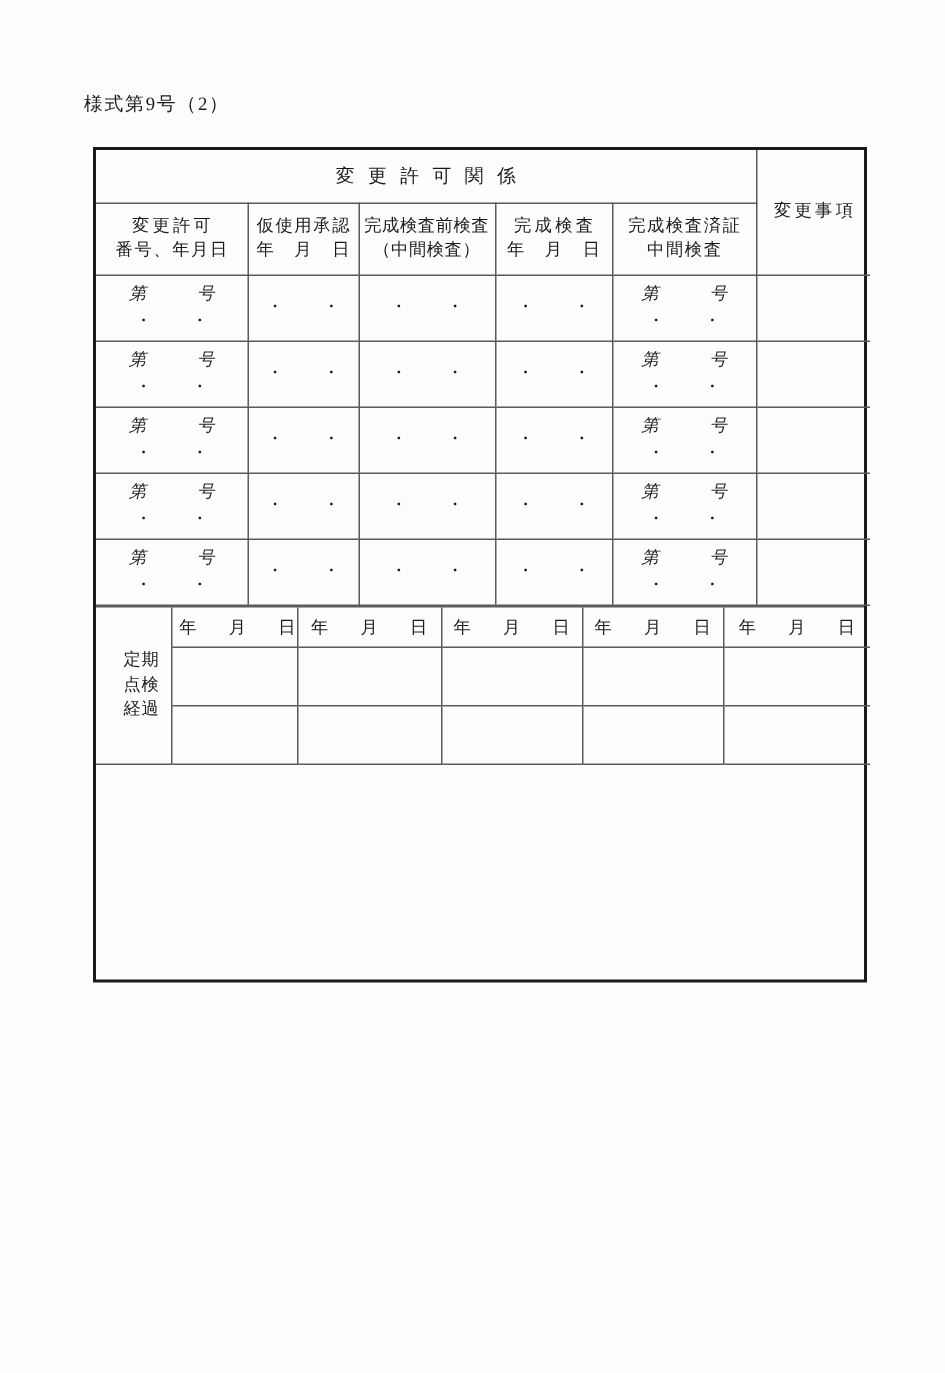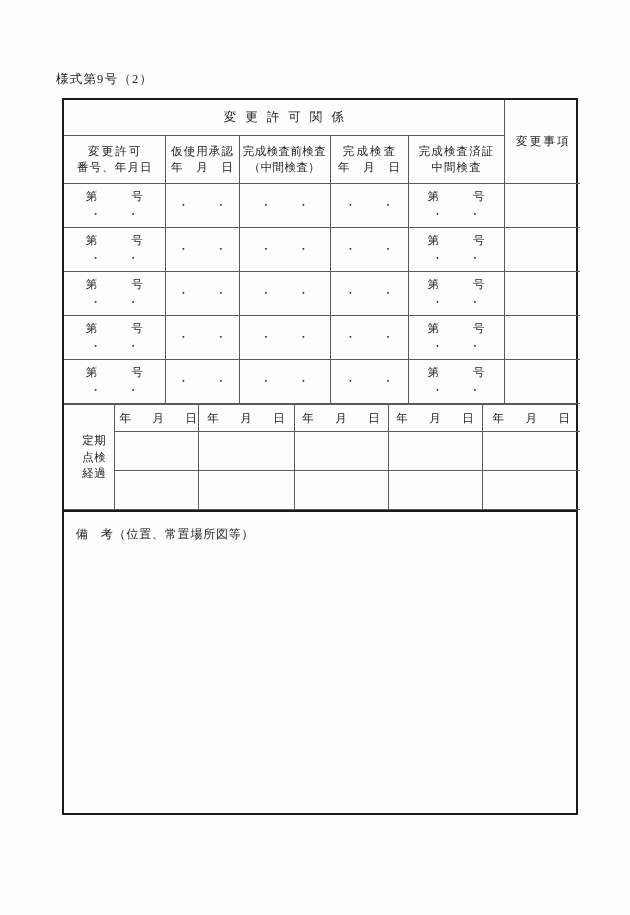--- a/index.html
+++ b/index.html
@@ -18,30 +18,29 @@
   }
 
   
   #form-title {
     position: absolute;
     left: 56px;
     top: 61px;
     font-size: 12.5px;
     letter-spacing: 1.2px;
     white-space: nowrap;
-    margin-top: 10px;
   }
 
   
   #form-frame {
     position: absolute;
     left: 62px;
     top: 98px;
     width: 516px;
-    height: 717px;
+    height: 557px;
     border: 2px solid #1b1b1b;
     box-sizing: border-box;
     background: #fdfdfd;
   }
 
   table.grid {
     border-collapse: collapse;
     width: 100%;
     table-layout: fixed;
   }
@@ -68,20 +67,21 @@
   .small-hdr .l1 { letter-spacing: .4px; }
   .small-hdr .l2 { letter-spacing: .4px; }
 
   .datarow td { height: 43px; }
   .numcell { position: relative; }
   .numcell .num {
     display: block;
     white-space: nowrap;
     letter-spacing: 0;
     margin-bottom: 2px;
+    font-style: italic;
   }
   .numcell .num .gap { display: inline-block; width: 34px; }
   .dots {
     display: block;
     white-space: nowrap;
     font-size: 11.5px;
     letter-spacing: 0;
   }
   .dots .d { display: inline-block; }
   .dots .g { display: inline-block; width: 26px; }
@@ -317,20 +317,14 @@
           <td style="height:38px;"></td>
           <td></td>
           <td></td>
           <td></td>
           <td></td>
         </tr>
       </tbody>
     </table>
   </div>
 
-  <div id="remarks">
-    <div id="remarks-label">
-      <span>備</span><span class="gap"></span><span>考（位置、常置場所図等）</span>
-    </div>
-    <div id="remarks-body"></div>
-  </div>
 
 </div>
 
 </body></html>

